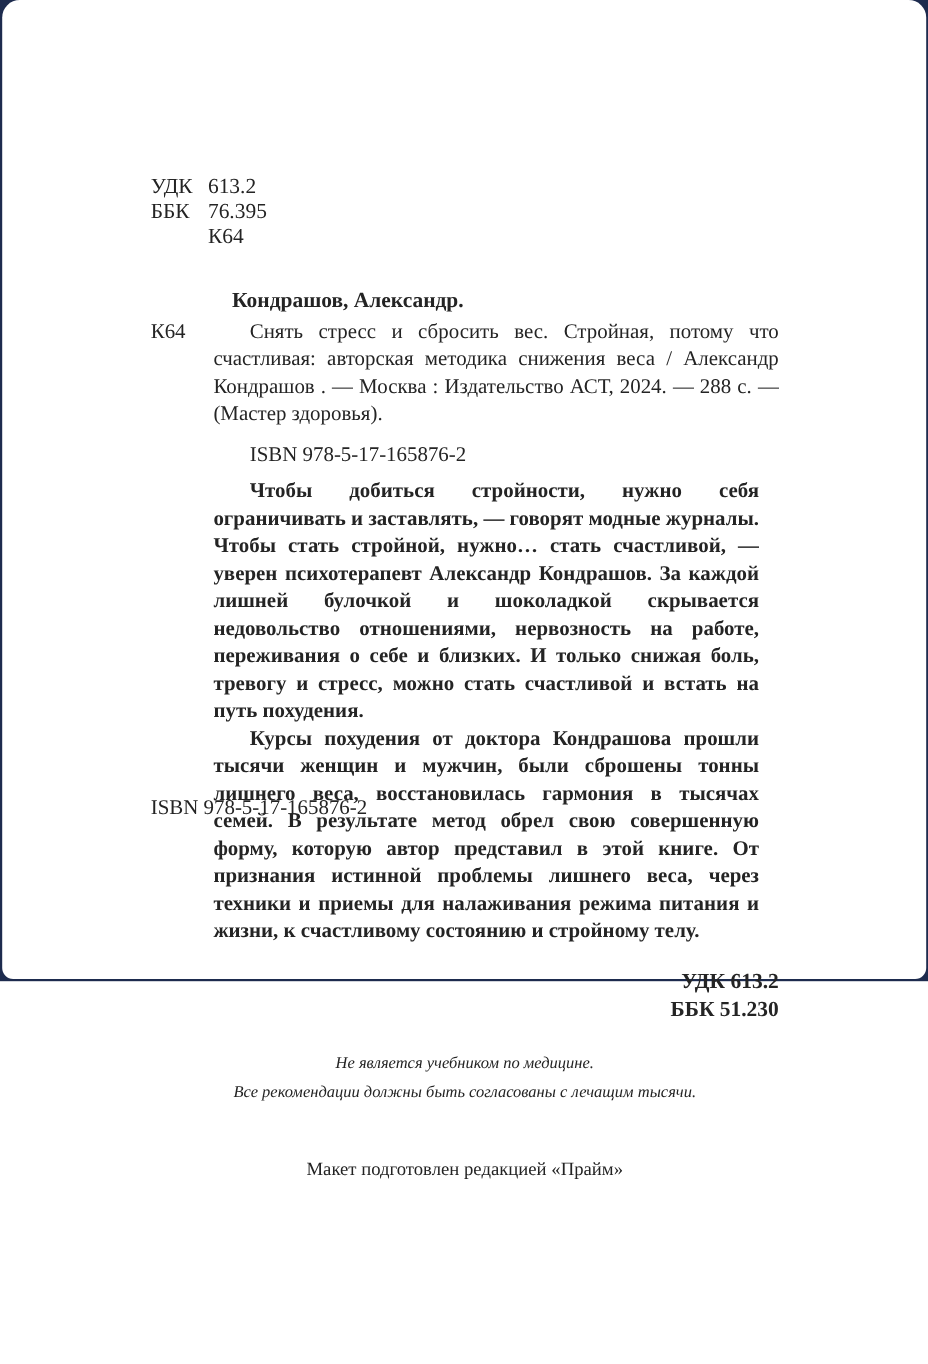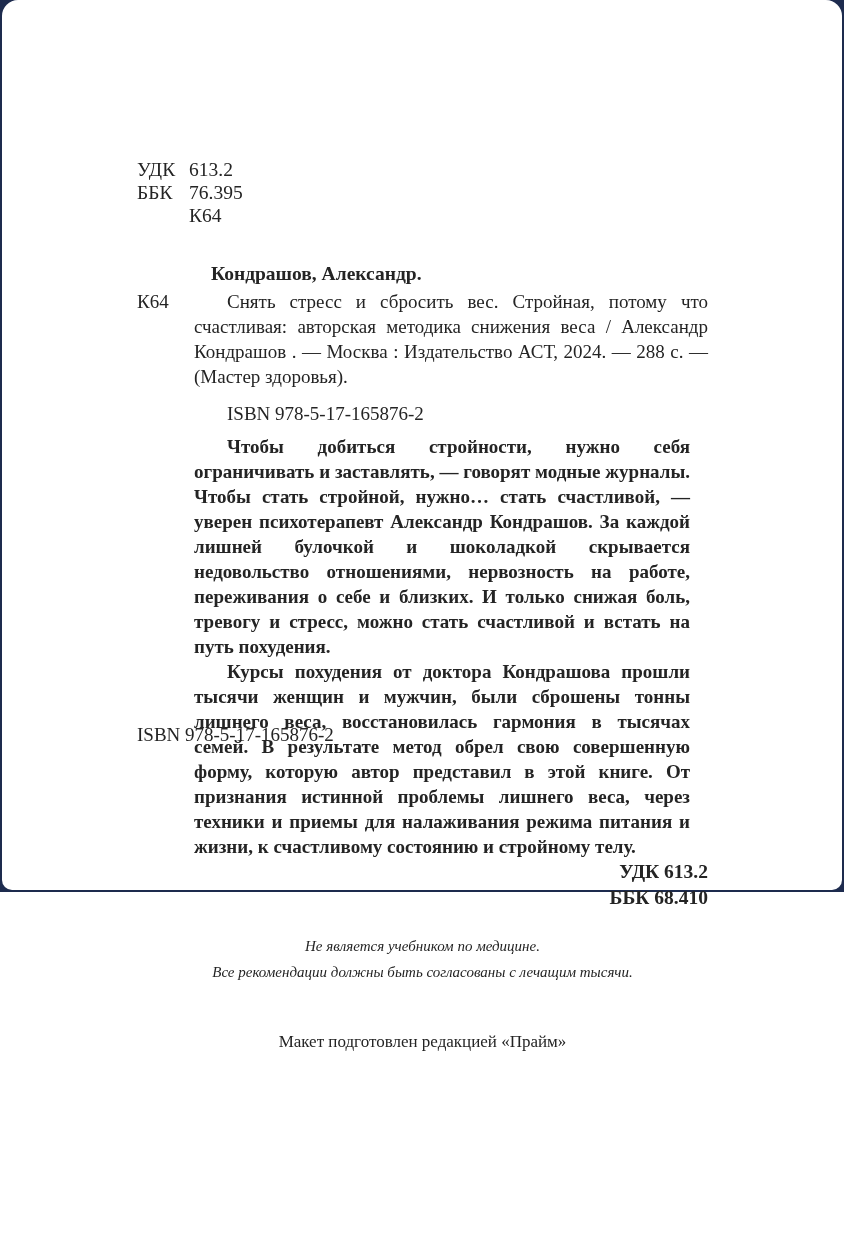--- a/index.html
+++ b/index.html
@@ -67,21 +67,21 @@
   .isbn-top { margin: 12px 0 8px 90px; }
 
   .annot {
     margin: 0 18px 0 57px;
     text-indent: 33px;
     text-align: justify;
     font-weight: bold;
   }
 
   .codes-footer {
-    margin-top: 0;
+    margin-top: 21px;
     text-align: right;
     font-weight: bold;
     line-height: 26px;
     font-size: 19.5px;
   }
 
   .disclaimer {
     margin-top: 22px;
     text-align: center;
     font-style: italic;
@@ -140,21 +140,21 @@
       <p class="bib">Снять стресс и сбросить вес. Стройная, потому что счастливая: авторская методика снижения веса / Александр Кондрашов . — Москва : Издательство АСТ, 2024. — 288 с. — (Мастер здоровья).</p>
     </div>
 
     <div class="isbn-top">ISBN 978-5-17-165876-2</div>
 
     <p class="annot">Чтобы добиться стройности, нужно себя ограничивать и заставлять, — говорят модные журналы. Чтобы стать стройной, нужно… стать счастливой, — уверен психотерапевт Александр Кондрашов. За каждой лишней булочкой и шоколадкой скрывается недовольство отношениями, нервозность на работе, переживания о себе и близких. И только снижая боль, тревогу и стресс, можно стать счастливой и встать на путь похудения.</p>
     <p class="annot">Курсы похудения от доктора Кондрашова прошли тысячи женщин и мужчин, были сброшены тонны лишнего веса, восстановилась гармония в тысячах семей. В результате метод обрел свою совершенную форму, которую автор представил в этой книге. От признания истинной проблемы лишнего веса, через техники и приемы для налаживания режима питания и жизни, к счастливому состоянию и стройному телу.</p>
 
     <div class="codes-footer">
       <div>УДК 613.2</div>
-      <div>ББК 68.410</div>
+      <div>ББК 51.230</div>
     </div>
 
     <div class="disclaimer">
       <div>Не является учебником по медицине.</div>
       <div>Все рекомендации должны быть согласованы с лечащим тысячи.</div>
     </div>
 
     <div class="credit">Макет подготовлен редакцией «Прайм»</div>
 
     <div class="bottom">

